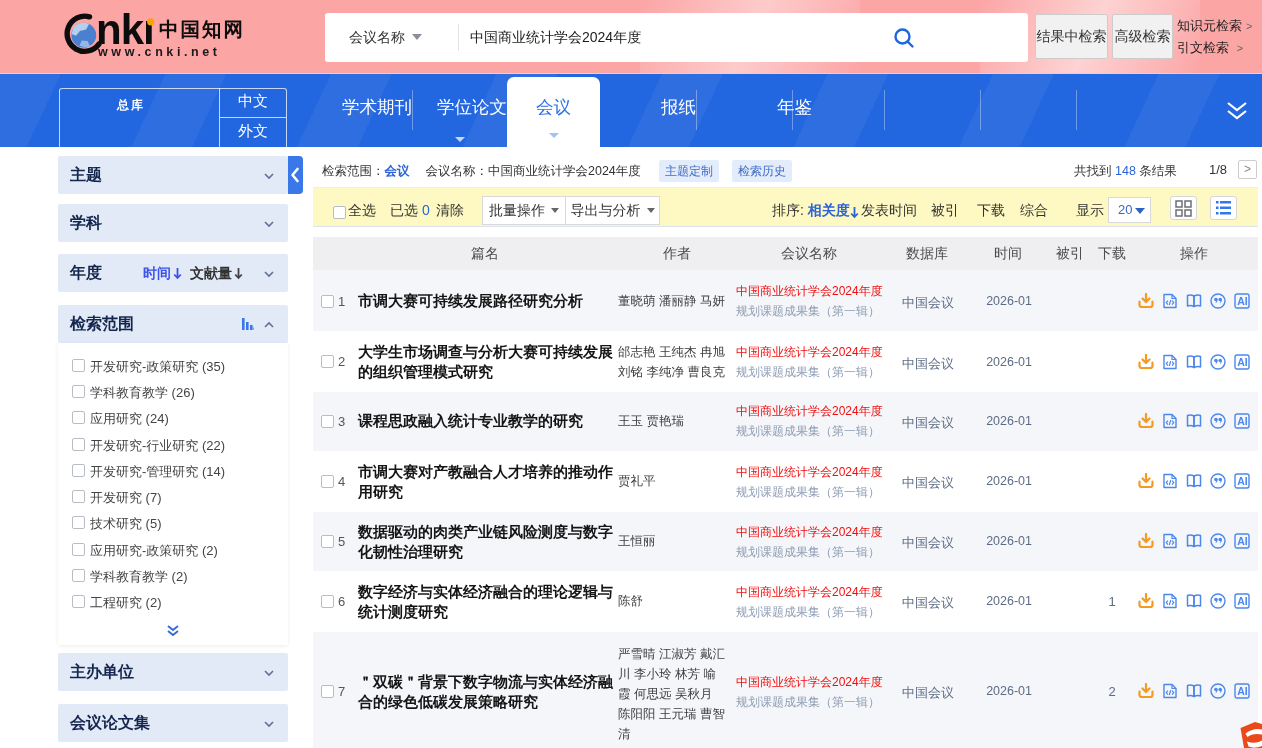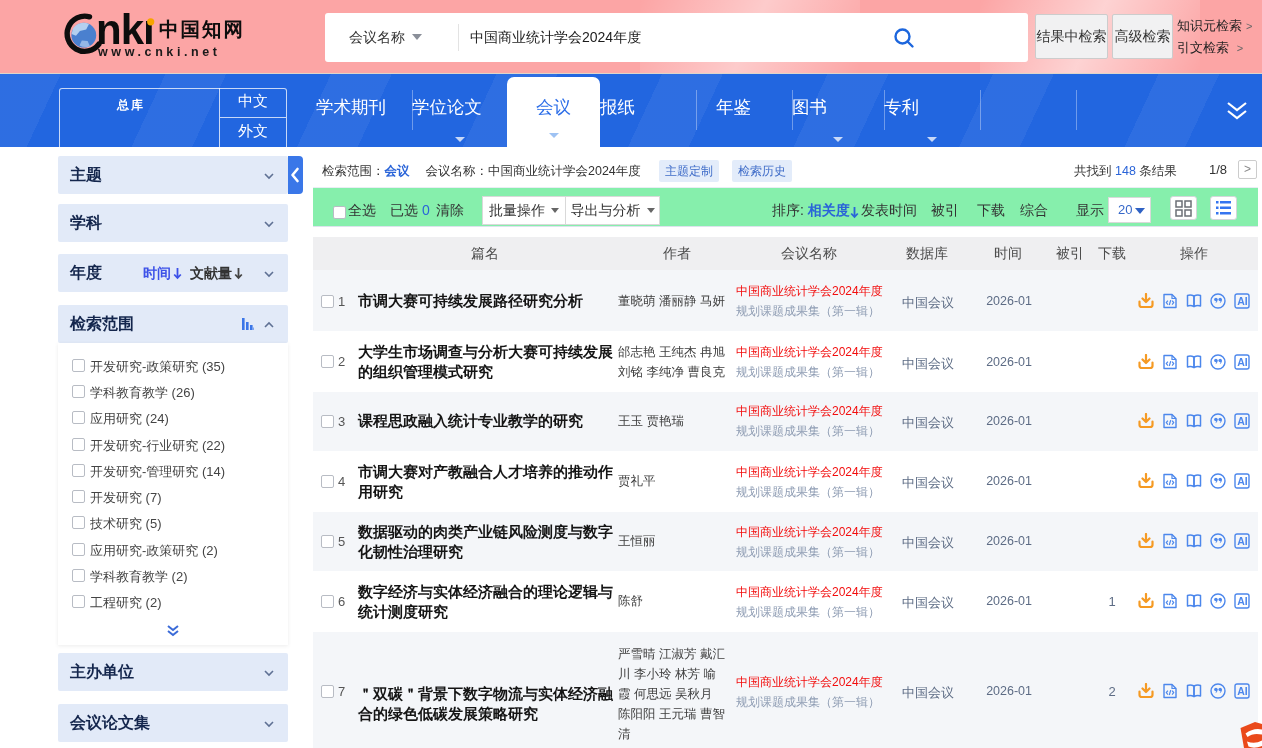--- a/index.html
+++ b/index.html
@@ -24,21 +24,21 @@
      background-image:
        repeating-linear-gradient(115deg, rgba(255,255,255,.055) 0px, rgba(255,255,255,.055) 55px, rgba(255,255,255,0) 55px, rgba(255,255,255,0) 150px);
      border-top:1px solid #ddd5cb;
   }
   .zk { position:absolute; border:1px solid rgba(255,255,255,.75); }
   #zk-main { left:59px; top:14px; width:228px; height:60px; border-bottom:none; border-radius:3px 3px 0 0;}
   #zk-zh { left:219px; top:14px; width:67px; height:30px; border-top:none;border-right:none; }
   #zk-wai { left:219px; top:44px; width:67px; height:30px; border-bottom:none;border-right:none;border-top:none; }
   #nav .zklabel { position:absolute; left:117px; top:23px; font-size:12px; color:#fff; letter-spacing:2px; font-weight:bold;}
   #zk-zh span, #zk-wai span { position:absolute; left:50%; transform:translateX(-50%); top:4px; font-size:15px; color:#fff; white-space:nowrap;}
-  .navitem { position:absolute; top:0; height:82px; line-height:67px; text-align:left; color:#fff; font-size:17.5px; }
+  .navitem { position:absolute; top:0; height:82px; line-height:67px; text-align:right; color:#fff; font-size:17.5px; }
   .navsep { position:absolute; top:16px; width:1px; height:40px; background:rgba(255,255,255,.35); }
   .navcaret { position:absolute; bottom:9px; left:50%; margin-left:-5px; width:0; height:0; border:5px solid transparent; border-top:5px solid rgba(255,255,255,.75); }
   #tab-active { position:absolute; left:507px; top:3px; width:93px; height:70px; background:#fff; border-radius:7px 7px 0 0; text-align:center; }
   #tab-active .t { display:block; margin-top:18px; font-size:17.5px; color:#2b6de8; }
   #tab-active .navcaret { border-top-color:#9ec2f3; bottom:4px;}
   #navchev { position:absolute; left:1224px; top:24px; width:26px; height:26px; }
   
   .sbox { position:absolute; left:58px; width:230px; height:38px; background:#e2eaf8; border-radius:2px; }
   .sbox .tt { position:absolute; left:12px; top:9px; font-size:16px; font-weight:bold; color:#14264d; }
   .schev { position:absolute; right:14px; top:15px; width:10px; height:10px; }
@@ -46,21 +46,21 @@
   #rcpanel { position:absolute; left:58px; top:343px; width:230px; height:302px; background:#fff; box-shadow:0 1px 4px rgba(0,0,0,.08); }
   .citem { position:absolute; left:72px; font-size:13px; color:#444; }
   .citem .cb { position:absolute; left:0; top:1px; width:13px; height:13px; border:1px solid #b8bcc4; border-radius:2px; background:#fff;}
   .citem .lb { margin-left:18px; white-space:nowrap; }
   
   #crumb { position:absolute; left:322px; top:163px; font-size:12.5px; color:#333; }
   .chip { position:absolute; top:160px; height:22px; line-height:22px; padding:0 6px; background:#e3ecfa; color:#3f6cc8; font-size:12px; border-radius:2px;}
   #found { position:absolute; left:1074px; top:163px; font-size:12.5px; color:#333; }
   #pgno { position:absolute; left:1209px; top:162px; font-size:13px; color:#333; }
   #pgbtn { position:absolute; left:1238px; top:160px; width:19px; height:19px; border:1px solid #ccc; border-radius:2px; background:#fff; color:#888; font-size:12px; text-align:center; line-height:17px; }
-  #toolbar { position:absolute; left:313px; top:187px; width:945px; height:40px; box-sizing:border-box; border-top:1px solid #e9edf4; border-bottom:1px solid #dde3ed; background:#86efac;}
+  #toolbar { position:absolute; left:313px; top:187px; width:945px; height:40px; box-sizing:border-box; border-top:1px solid #e9edf4; border-bottom:1px solid #dde3ed; background:#fef9c3;}
   .tbtxt { position:absolute; top:14px; font-size:14px; color:#333; white-space:nowrap;}
   .tbbtn { position:absolute; top:8px; height:29px; line-height:27px; border:1px solid #d9d9d9; background:#fff; font-size:14px; color:#333; text-align:center; }
   .tbbtn .car { display:inline-block; margin-left:6px; width:0;height:0; border:4px solid transparent; border-top:5px solid #666; vertical-align:middle; margin-top:2px;}
   #selbox { position:absolute; left:795px; top:9px; width:43px; height:26px; border:1px solid #d9d9d9; background:#fff; font-size:13px; color:#3668c9; line-height:24px; padding-left:9px;}
   #selbox .car{ position:absolute; right:5px; top:10px; width:0;height:0;border:5px solid transparent; border-top:6px solid #2f62c4;}
   .viewbtn { position:absolute; top:8px; width:27px; height:24px; border:1px solid #d4d6da; border-radius:3px; background:#fff; }
   
   #thead { position:absolute; left:313px; top:237px; width:945px; height:33px; background:#efeff1; }
   #thead span { position:absolute; top:8px; font-size:14px; color:#4d4d4d; }
   .rcb { position:absolute; left:321px; width:13px; height:13px; border:1px solid #b8bcc4; border-radius:2px; background:#fff; }
@@ -114,22 +114,20 @@
       <span>中文</span>
     </div>
   <div class="zk" id="zk-wai">
       <span>外文</span>
     </div>
   <div class="zklabel">总库</div>
   <div class="navitem" style="left:316px; width:96px;">学术期刊</div>
   <div class="navitem" style="left:412px; width:95px;">学位论文<span class="navcaret"></span></div>
   <div class="navitem" style="left:600px; width:96px;">报纸</div>
   <div class="navitem" style="left:696px; width:96px;margin-left:20px;">年鉴</div>
-  <div class="navitem" style="left:792px; width:92px;">图书<span class="navcaret"></span></div>
-  <div class="navitem" style="left:884px; width:96px;">专利<span class="navcaret"></span></div>
   <div class="navsep" style="left:412px;"></div>
   <div class="navsep" style="left:696px;"></div>
   <div class="navsep" style="left:792px;"></div>
   <div class="navsep" style="left:884px;"></div>
   <div class="navsep" style="left:980px;"></div>
   <div class="navsep" style="left:1076px;"></div>
   <div id="tab-active">
       <span class="t">会议</span>
       <span class="navcaret"></span>
     </div>
@@ -467,21 +465,21 @@
   <svg style="left:72px;" width="16" height="16" viewBox="0 0 16 16">
       <use href="#ic-quote"></use>
     </svg>
   <svg style="left:96px;" width="16" height="16" viewBox="0 0 16 16">
       <use href="#ic-ai"></use>
     </svg>
 </div>
 
 <span class="rcb" style="top:685px;"></span>
 <span class="rno" style="top:684px;">7</span>
-<div class="rtitle" style="top:672px;margin-top:12px;">＂双碳＂背景下数字物流与实体经济融合的绿色低碳发展策略研究</div>
+<div class="rtitle" style="top:672px;">＂双碳＂背景下数字物流与实体经济融合的绿色低碳发展策略研究</div>
 <div class="rauth" style="top:644px;">严雪晴 江淑芳 戴汇<br>川 李小玲 林芳 喻<br>霞 何思远 吴秋月<br>陈阳阳 王元瑞 曹智<br>清</div>
 <div class="rconf" style="top:672px;">
     <div class="l1">中国商业统计学会2024年度</div>
     <div class="l2">规划课题成果集（第一辑）</div>
   </div>
 <div class="rdb" style="top:684px;">中国会议</div>
 <div class="rtime" style="top:684px;">2026-01</div>
 <div class="rdl" style="top:684px;">2</div>
 <div class="ricons" style="top:683px;">
   <svg style="left:0;" width="16" height="16" viewBox="0 0 16 16">

